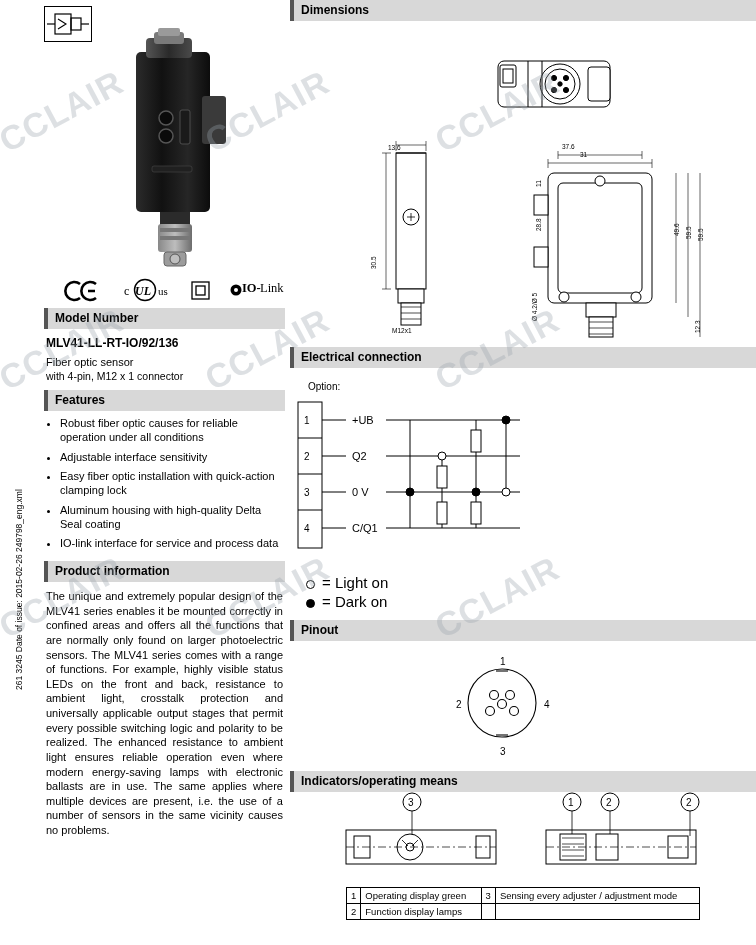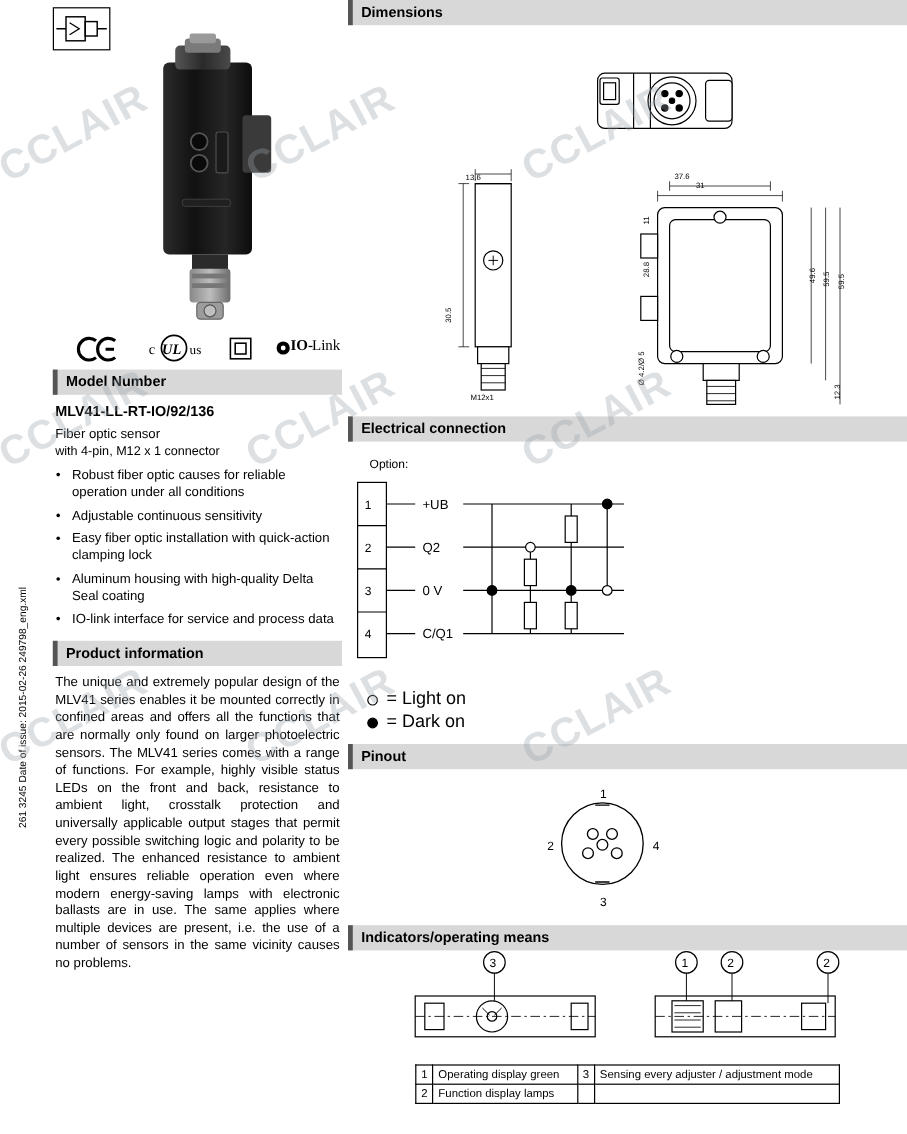--- a/index.html
+++ b/index.html
@@ -186,23 +186,24 @@
         <text x="216" y="14" font-family="Liberation Serif, serif" font-size="12.5">Link</text>
       </svg>
     </div>
 
     <div style="position:absolute; left:4px; top:308px; width:241px;">
       <div class="secthead">Model Number</div>
       <div class="modelnum">MLV41-LL-RT-IO/92/136</div>
       <div class="subt1">Fiber optic  sensor</div>
       <div class="subt2">with 4-pin, M12 x 1 connector</div>
 
+      <div class="secthead">Features</div>
       <ul class="features">
         <li>Robust fiber optic causes for reliable operation under all conditions</li>
-        <li>Adjustable continuous sensitivity</li>
+        <li>Adjustable interface sensitivity</li>
         <li>Easy fiber optic installation with quick-action clamping lock</li>
         <li>Aluminum housing with high-quality Delta Seal coating</li>
         <li>IO-link interface for service and process data</li>
       </ul>
 
       <div class="secthead">Product information</div>
       <div class="prodinfo">The unique and extremely popular design of the MLV41 series enables it be mounted correctly in confined areas and offers all the functions that are normally only found on larger photoelectric sensors. The MLV41 series comes with a range of functions. For example, highly visible status LEDs on the front and back, resistance to ambient light, crosstalk protection and universally applicable output stages that permit every possible switching logic and polarity to be realized. The enhanced resistance to ambient light ensures reliable operation even where modern energy-saving lamps with electronic ballasts are in use. The same applies where multiple devices are present, i.e. the use of a number of sensors in the same vicinity causes no problems.</div>
     </div>
 
     <div class="vertcode">261 3245   Date of issue: 2015-02-26   249798_eng.xml</div>

